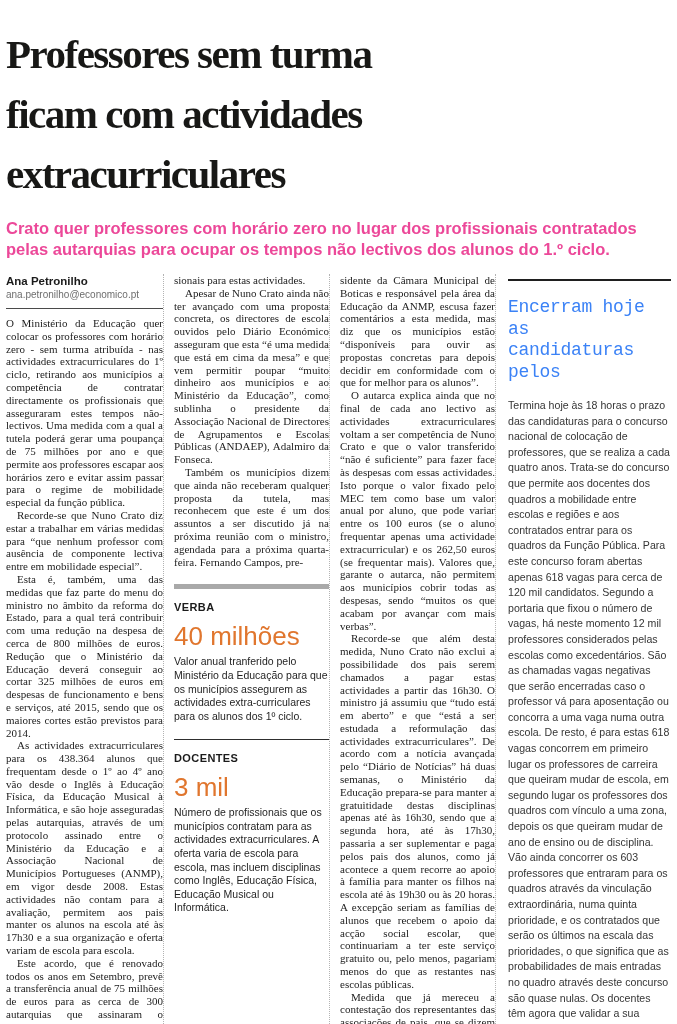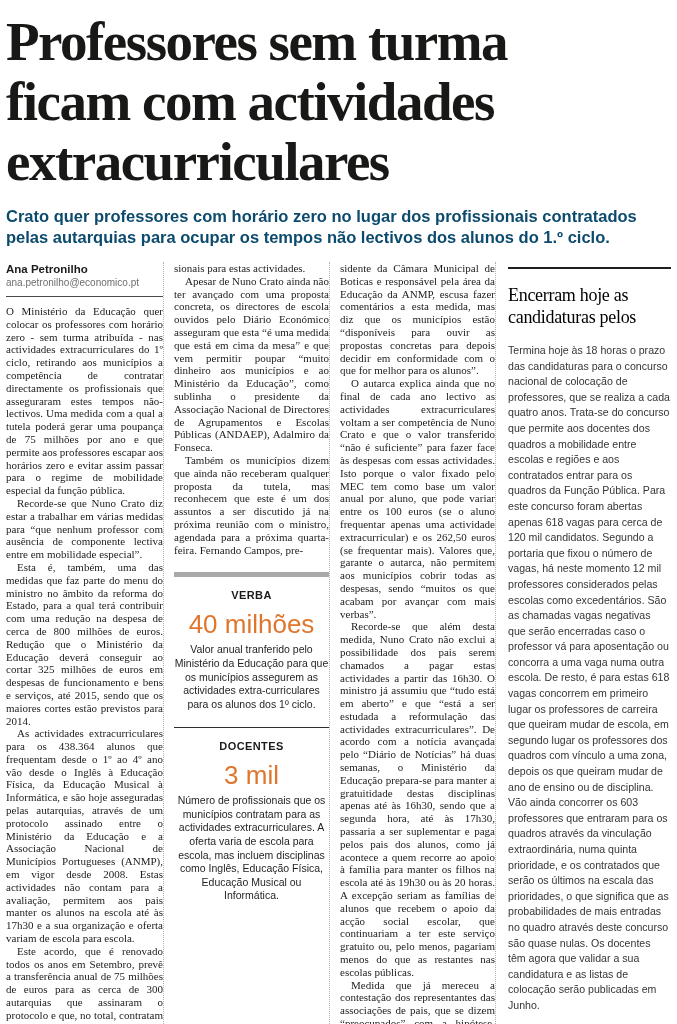--- a/index.html
+++ b/index.html
@@ -4,33 +4,33 @@
 <style>
   * { margin: 0; padding: 0; box-sizing: border-box; }
   html, body { width: 677px; height: 1024px; overflow: hidden; background: #ffffff; }
   body { font-family: "Liberation Serif", serif; color: #1c1c1c; }
   .page { width: 677px; height: 1024px; padding: 4px 6px 0 6px; overflow: hidden; }
 
   
   .headline {
     font-family: "Liberation Serif", serif;
     font-weight: 700;
-    font-size: 55px;
+    font-size: 41px;
     line-height: 60px;
     letter-spacing: -1.5px;
     color: #181816;
-    margin-top: 8px;
+    margin-top: 20px;
   }
   .headline span { display: block; }
   .subtitle {
     font-family: "Liberation Sans", sans-serif;
     font-weight: 700;
     font-size: 16.5px;
     line-height: 21px;
-    color: #0c4a6e;
+    color: #ec4899;
     margin-top: 14px;
     width: 662px;
   }
 
   
   .cols {
     display: grid;
     grid-template-columns: 157px 166px 166px 176px;
     margin-top: 14px;
   }
@@ -50,43 +50,43 @@
 
   .body-text p {
     font-size: 11px;
     line-height: 12.8px;
     text-align: justify;
     letter-spacing: 0px;
   }
   .body-text p.ind { text-indent: 11px; }
 
   
-  .infobox-wrap { margin-top: 16px; text-align: center; }
+  .infobox-wrap { margin-top: 16px; }
   .gray-bar { height: 5px; background: #a9a9a9; margin-bottom: 12px; }
   .info-label {
     font-family: "Liberation Sans", sans-serif;
     font-weight: 700; font-size: 11px; letter-spacing: 0.4px; color: #1b1b1b;
   }
   .info-figure {
     font-family: "Liberation Sans", sans-serif;
     font-weight: 400; font-size: 26px; line-height: 30px;
     margin-top: 8px; margin-bottom: 4px;
   }
   .info-desc {
     font-family: Liberation Sans, sans-serif;
     font-size: 10.5px; line-height: 13.6px; color: #1f1f1f;
   }
   .info-divider { border: none; border-top: 1px solid #2e2e2e; margin: 16px 0 12px 0; }
 
   
   .sidebar-inner { border-top: 2px solid #1f1f1f; margin-top: 5px; padding-top: 16px; }
   .sidebar-title {
-    font-family: Liberation Serif, serif;
+    font-family: Liberation Mono, monospace;
     font-weight: 400; font-size: 18px; line-height: 21.5px;
-    color: #000000; letter-spacing: -0.3px;
+    color: #3b82f6; letter-spacing: -0.3px;
   }
   .sidebar-title span { display: block; }
   .sidebar-text {
     font-family: "Liberation Sans", sans-serif;
     font-size: 10.6px; line-height: 15.6px; color: #353535;
     margin-top: 15px;
   }
 </style>
 </head>
 <body>

